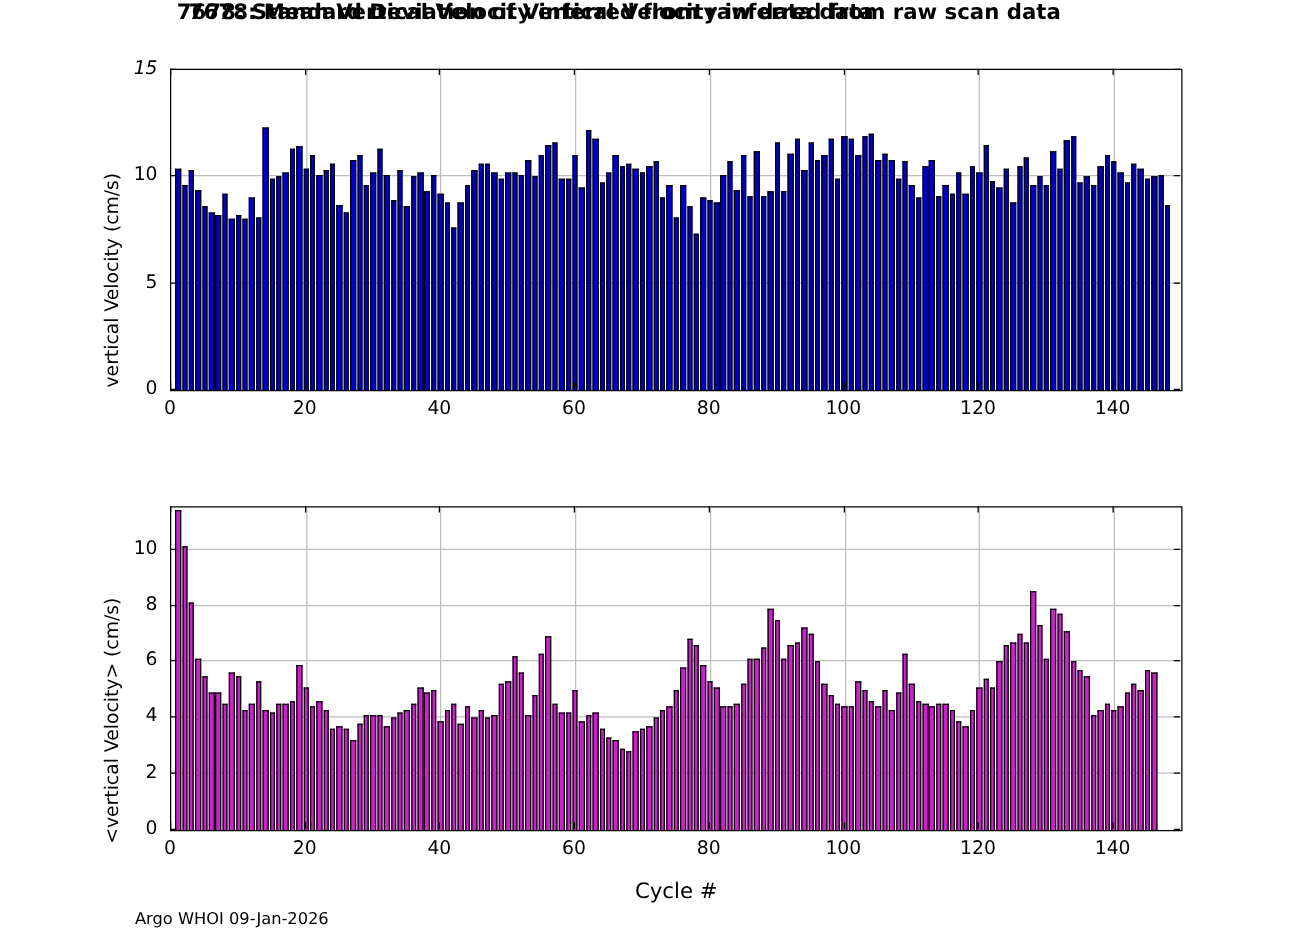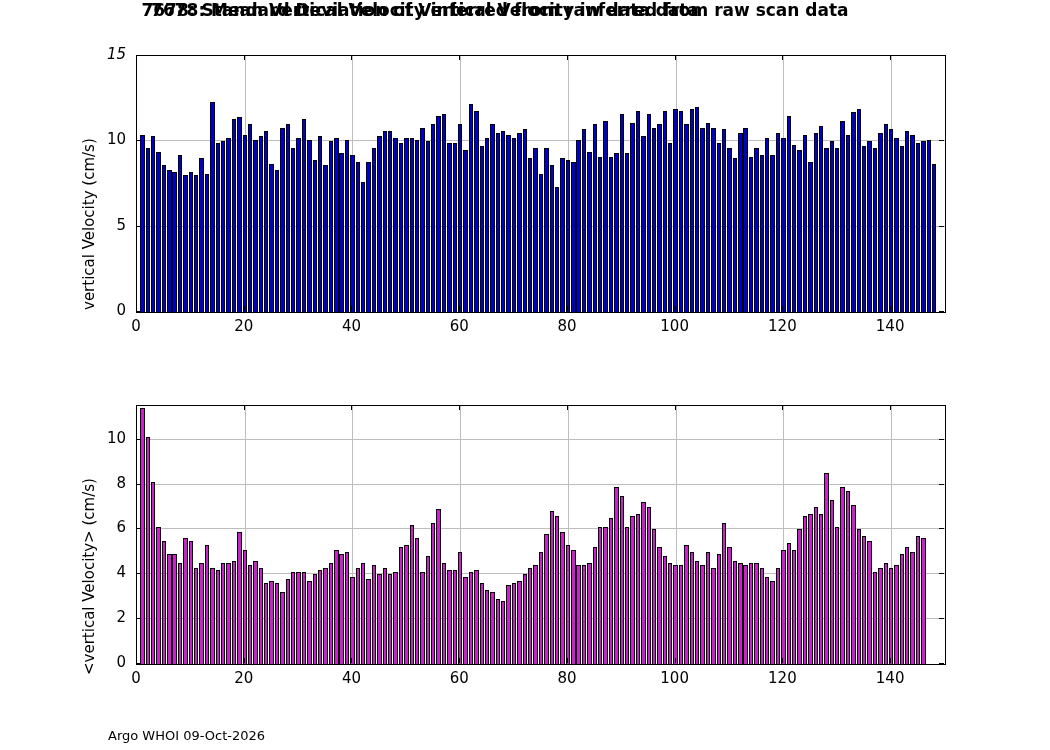--- a/index.html
+++ b/index.html
@@ -382,20 +382,21 @@
         <div class="bar" style="left: 746.538px; width: 4.41707px; height: 100.957px; background: rgb(204, 34, 204); border-left: 1px solid rgb(0, 0, 0); border-right: 1px solid rgb(0, 0, 0); border-top: 1px solid rgb(0, 0, 0);"></div>
         <div class="bar" style="left: 751.925px; width: 4.41707px; height: 96.4696px; background: rgb(204, 34, 204); border-left: 1px solid rgb(0, 0, 0); border-right: 1px solid rgb(0, 0, 0); border-top: 1px solid rgb(0, 0, 0);"></div>
         <div class="bar" style="left: 757.311px; width: 4.41707px; height: 98.713px; background: rgb(204, 34, 204); border-left: 1px solid rgb(0, 0, 0); border-right: 1px solid rgb(0, 0, 0); border-top: 1px solid rgb(0, 0, 0);"></div>
         <div class="bar" style="left: 762.698px; width: 4.41707px; height: 109.93px; background: rgb(204, 34, 204); border-left: 1px solid rgb(0, 0, 0); border-right: 1px solid rgb(0, 0, 0); border-top: 1px solid rgb(0, 0, 0);"></div>
         <div class="bar" style="left: 768.085px; width: 4.41707px; height: 116.661px; background: rgb(204, 34, 204); border-left: 1px solid rgb(0, 0, 0); border-right: 1px solid rgb(0, 0, 0); border-top: 1px solid rgb(0, 0, 0);"></div>
         <div class="bar" style="left: 773.471px; width: 4.41707px; height: 112.174px; background: rgb(204, 34, 204); border-left: 1px solid rgb(0, 0, 0); border-right: 1px solid rgb(0, 0, 0); border-top: 1px solid rgb(0, 0, 0);"></div>
         <div class="bar" style="left: 778.858px; width: 4.41707px; height: 127.878px; background: rgb(204, 34, 204); border-left: 1px solid rgb(0, 0, 0); border-right: 1px solid rgb(0, 0, 0); border-top: 1px solid rgb(0, 0, 0);"></div>
         <div class="bar" style="left: 784.245px; width: 4.41707px; height: 125.635px; background: rgb(204, 34, 204); border-left: 1px solid rgb(0, 0, 0); border-right: 1px solid rgb(0, 0, 0); border-top: 1px solid rgb(0, 0, 0);"></div>
       </div>
   </div>
+  <div class="xlabel" id="xlabel2" style="left:136px;top:703px;width:810px;">Cycle #</div>
 <div class="ytick-label" style="left: 84px; top: 653px; width: 42px;">0</div>
     <div class="tickmark-y" style="left: 136px; top: 663px;"></div>
     <div class="tickmark-y" style="left: 939px; top: 663px;"></div>
     <div class="ytick-label" style="left: 84px; top: 608.13px; width: 42px;">2</div>
     <div class="tickmark-y" style="left: 136px; top: 618.13px;"></div>
     <div class="tickmark-y" style="left: 939px; top: 618.13px;"></div>
     <div class="ytick-label" style="left: 84px; top: 563.261px; width: 42px;">4</div>
     <div class="tickmark-y" style="left: 136px; top: 573.261px;"></div>
     <div class="tickmark-y" style="left: 939px; top: 573.261px;"></div>
     <div class="ytick-label" style="left: 84px; top: 518.391px; width: 42px;">6</div>
@@ -426,13 +427,13 @@
     <div class="tickmark-x" style="left: 674.667px; top: 658px;"></div>
     <div class="tickmark-x" style="left: 674.667px; top: 405px;"></div>
     <div class="xtick-label" style="left: 752.4px; top: 669px; width: 60px;">120</div>
     <div class="tickmark-x" style="left: 782.4px; top: 658px;"></div>
     <div class="tickmark-x" style="left: 782.4px; top: 405px;"></div>
     <div class="xtick-label" style="left: 860.133px; top: 669px; width: 60px;">140</div>
     <div class="tickmark-x" style="left: 890.133px; top: 658px;"></div>
     <div class="tickmark-x" style="left: 890.133px; top: 405px;"></div>
   </div>
 
-<div class="footer" style="left:108px;top:728px;">Argo WHOI 09-Oct-2026</div>
+<div class="footer" style="left:108px;top:728px;">Argo WHOI 09-Jan-2026</div>
 
 </body></html>

